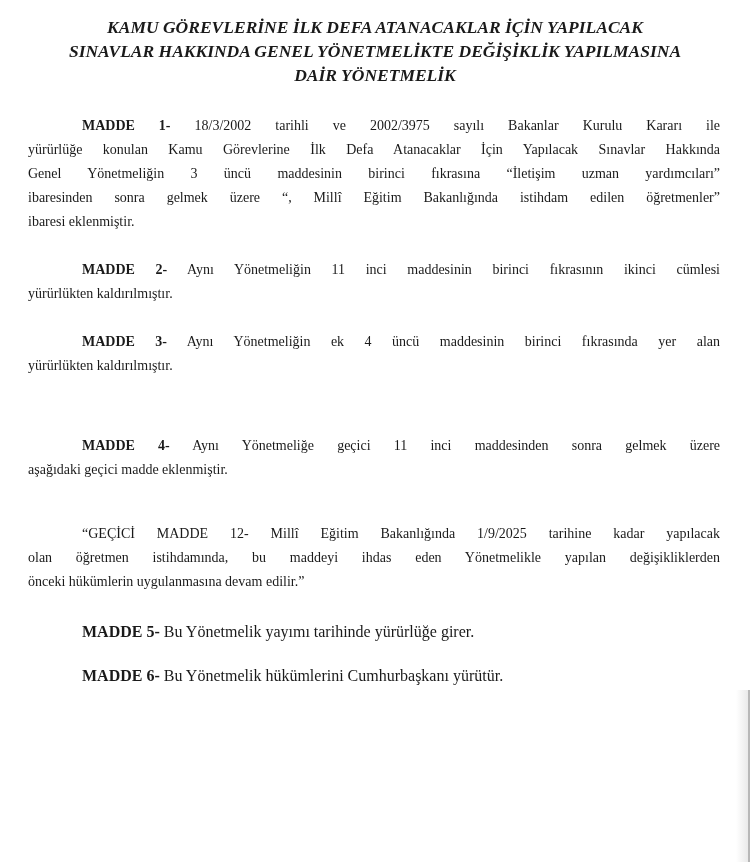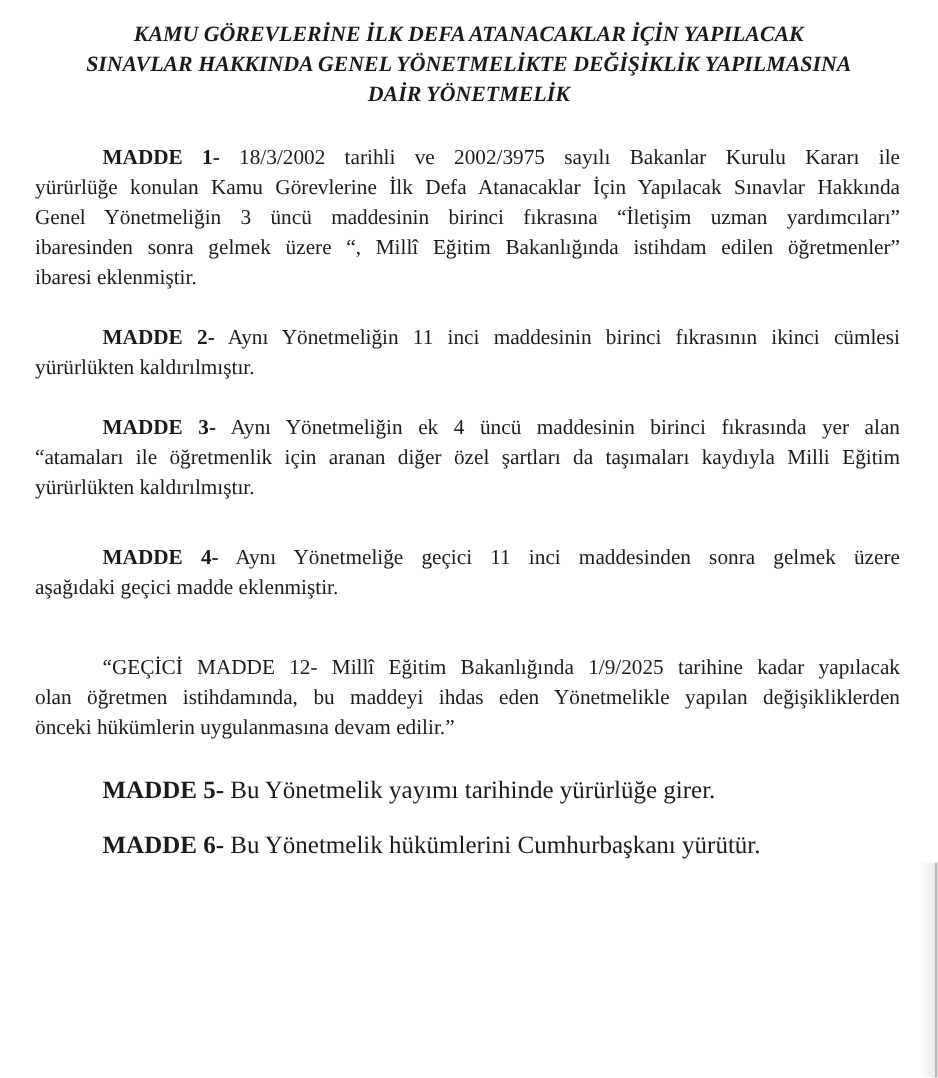--- a/index.html
+++ b/index.html
@@ -32,41 +32,41 @@
     font-size: 17.5px;
     line-height: 24px;
     letter-spacing: 0;
     font-style: italic;
   }
   .title div { white-space: nowrap; }
   .para {
     position: absolute;
     left: 28px;
     width: 692px;
-    font-size: 17px;
+    font-size: 14px;
     line-height: 24px;
     text-align: justify;
     text-align-last: left;
   }
   .para .indent { display: inline-block; width: 54px; }
   .para b { font-weight: bold; }
   .line {
     display: block;
     text-align: justify;
     text-align-last: justify;
     white-space: nowrap;
     overflow: visible;
   }
   .line.last {
     text-align-last: left;
   }
   .short {
     position: absolute;
     left: 82px;
-    font-size: 20px;
+    font-size: 16px;
     line-height: 24px;
     white-space: nowrap;
   }
   .edge-shadow {
     position: absolute;
     right: 0;
     top: 690px;
     width: 14px;
     height: 172px;
     background: linear-gradient(to right, rgba(255,255,255,0), rgba(220,220,220,0.6));
@@ -93,21 +93,20 @@
     <span class="line last">ibaresi eklenmiştir.</span>
   </div>
 
   <div class="para" style="top:258px;">
     <span class="line"><span class="indent"></span><b>MADDE 2-</b> <span>Aynı Yönetmeliğin 11 inci maddesinin birinci fıkrasının ikinci cümlesi</span></span>
     <span class="line last">yürürlükten kaldırılmıştır.</span>
   </div>
 
   <div class="para" style="top:330px;">
     <span class="line"><span class="indent"></span><b>MADDE 3-</b> <span>Aynı Yönetmeliğin ek 4 üncü maddesinin birinci fıkrasında yer alan</span></span>
-    <span class="line">“atamaları ile öğretmenlik için aranan diğer özel şartları da taşımaları kaydıyla Milli Eğitim</span>
     <span class="line last">yürürlükten kaldırılmıştır.</span>
   </div>
 
   <div class="para" style="top:434px;">
     <span class="line"><span class="indent"></span><b>MADDE 4-</b> <span>Aynı Yönetmeliğe geçici 11 inci maddesinden sonra gelmek üzere</span></span>
     <span class="line last">aşağıdaki geçici madde eklenmiştir.</span>
   </div>
 
   <div class="para" style="top:522px;">
     <span class="line"><span class="indent"></span><span>“GEÇİCİ MADDE 12- Millî Eğitim Bakanlığında 1/9/2025 tarihine kadar yapılacak</span></span>

